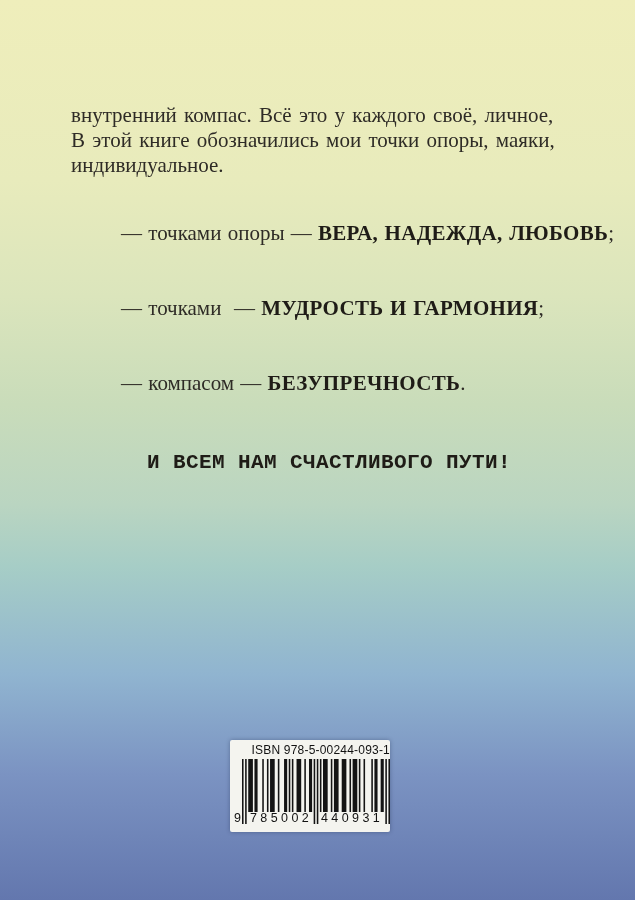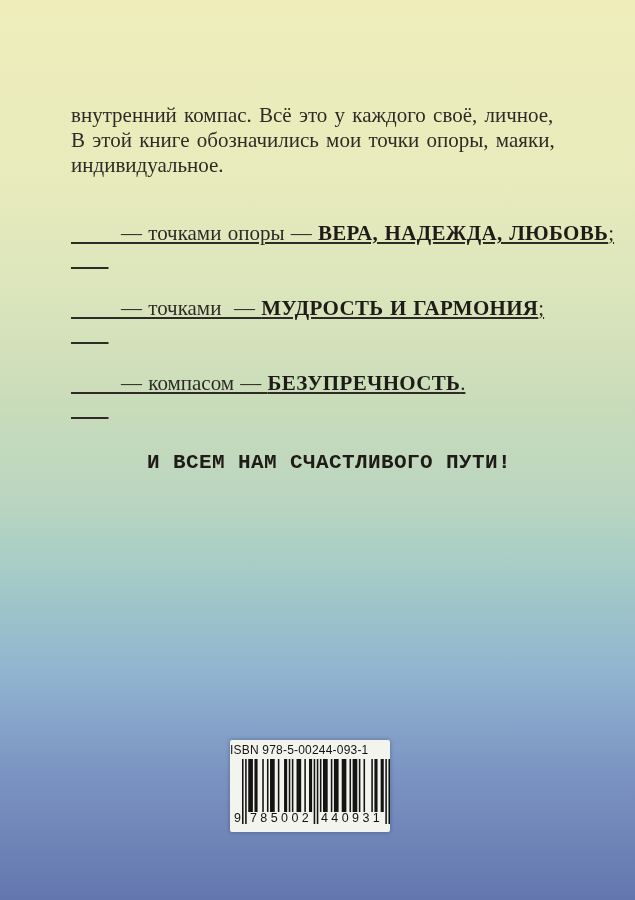--- a/index.html
+++ b/index.html
@@ -43,21 +43,20 @@
     margin-top: 22px;
     white-space: pre;
     word-spacing: 1px;
   }
   .list {
     margin-top: 18px;
   }
   .list-line {
     white-space: pre;
     word-spacing: 1px;
-    text-decoration: underline;
   }
   .list-line b {
     font-weight: bold;
     color: var(--bold-color);
     letter-spacing: 0.3px;
   }
   .closing {
     margin-top: 29px;
     margin-left: 76px;
     font-weight: bold;
@@ -76,21 +75,21 @@
     height: 92px;
     background: var(--label-bg);
     border-radius: 2px;
     box-shadow: 0 0 4px rgba(20,30,60,0.35);
   }
   .isbn-text {
     position: absolute;
     top: 3px;
     left: 0;
     width: 100%;
-    text-align: left;
+    text-align: right;
     font-family: "Liberation Sans", sans-serif;
     font-size: 12px;
     color: #121212;
     letter-spacing: 0.2px;
   }
   .barcode-svg {
     position: absolute;
     left: 12px;
     top: 19px;
     width: 148px;

